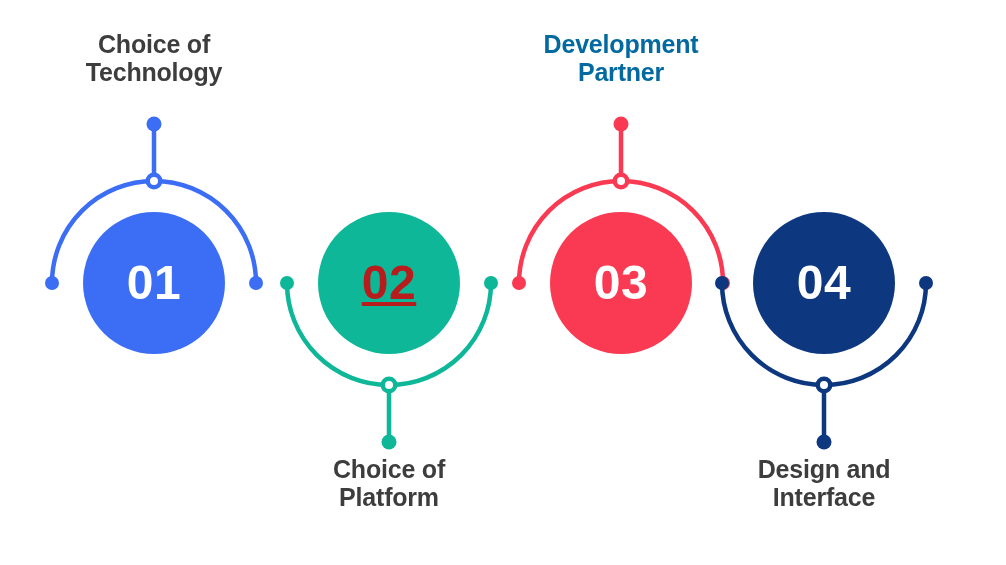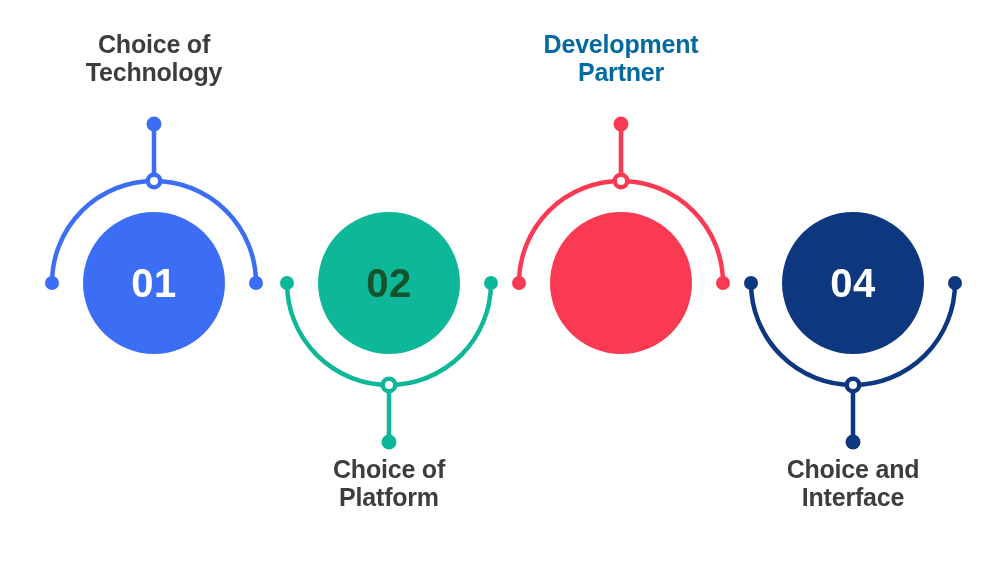--- a/index.html
+++ b/index.html
@@ -31,21 +31,21 @@
     width: 240px;
     height: 565px;
     overflow: visible;
   }
   .step-number {
     position: absolute;
     left: 0;
     width: 240px;
     top: 255px;
     text-align: center;
-    font-size: 40px;
+    font-size: 48px;
     font-weight: bold;
     color: #ffffff;
     letter-spacing: 0.5px;
     line-height: 56px;
     user-select: none;
   }
   .step-label {
     position: absolute;
     left: 0;
     width: 240px;
@@ -81,44 +81,45 @@
     <div class="step" style="left: 269px;">
       <svg class="step-svg" viewBox="0 0 240 565">
         <path d="M 18 283 A 102 102 0 0 0 222 283" fill="none" stroke="#0db798" stroke-width="4.5" stroke-linecap="round"></path>
         <circle cx="18" cy="283" r="7" fill="#0db798"></circle>
         <circle cx="222" cy="283" r="7" fill="#0db798"></circle>
         <line x1="120" y1="385" x2="120" y2="442" stroke="#0db798" stroke-width="4.5" stroke-linecap="round"></line>
         <circle cx="120" cy="442" r="7.5" fill="#0db798"></circle>
         <circle cx="120" cy="385" r="6.25" fill="#ffffff" stroke="#0db798" stroke-width="4.5"></circle>
         <circle cx="120" cy="283" r="71" fill="#0db798"></circle>
       </svg>
-      <div class="step-number" style="color: #14532d;">02</div>
+      <div class="step-number" style="color: #b91c1c; text-decoration: underline;">02</div>
       <div class="step-label label-bottom" style="color: rgb(61, 61, 61);">Choice of
 Platform</div>
     </div>
     <div class="step" style="left: 501px;">
       <svg class="step-svg" viewBox="0 0 240 565">
         <path d="M 18 283 A 102 102 0 0 1 222 283" fill="none" stroke="#fa3a52" stroke-width="4.5" stroke-linecap="round"></path>
         <circle cx="18" cy="283" r="7" fill="#fa3a52"></circle>
         <circle cx="222" cy="283" r="7" fill="#fa3a52"></circle>
         <line x1="120" y1="181" x2="120" y2="124" stroke="#fa3a52" stroke-width="4.5" stroke-linecap="round"></line>
         <circle cx="120" cy="124" r="7.5" fill="#fa3a52"></circle>
         <circle cx="120" cy="181" r="6.25" fill="#ffffff" stroke="#fa3a52" stroke-width="4.5"></circle>
         <circle cx="120" cy="283" r="71" fill="#fa3a52"></circle>
       </svg>
+      <div class="step-number" style="color: rgb(255, 255, 255);">03</div>
       <div class="step-label label-top" style="color: #0369a1;">Development
 Partner</div>
     </div>
-    <div class="step" style="left: 733px;">
+    <div class="step" style="left: 704px;">
       <svg class="step-svg" viewBox="0 0 240 565">
         <path d="M 18 283 A 102 102 0 0 0 222 283" fill="none" stroke="#0d3880" stroke-width="4.5" stroke-linecap="round"></path>
         <circle cx="18" cy="283" r="7" fill="#0d3880"></circle>
         <circle cx="222" cy="283" r="7" fill="#0d3880"></circle>
         <line x1="120" y1="385" x2="120" y2="442" stroke="#0d3880" stroke-width="4.5" stroke-linecap="round"></line>
         <circle cx="120" cy="442" r="7.5" fill="#0d3880"></circle>
         <circle cx="120" cy="385" r="6.25" fill="#ffffff" stroke="#0d3880" stroke-width="4.5"></circle>
         <circle cx="120" cy="283" r="71" fill="#0d3880"></circle>
       </svg>
       <div class="step-number" style="color: rgb(255, 255, 255);">04</div>
-      <div class="step-label label-bottom" style="color: rgb(61, 61, 61);">Choice and
+      <div class="step-label label-bottom" style="color: rgb(61, 61, 61);">Design and
 Interface</div>
     </div>
   </div>
 
 </body></html>

